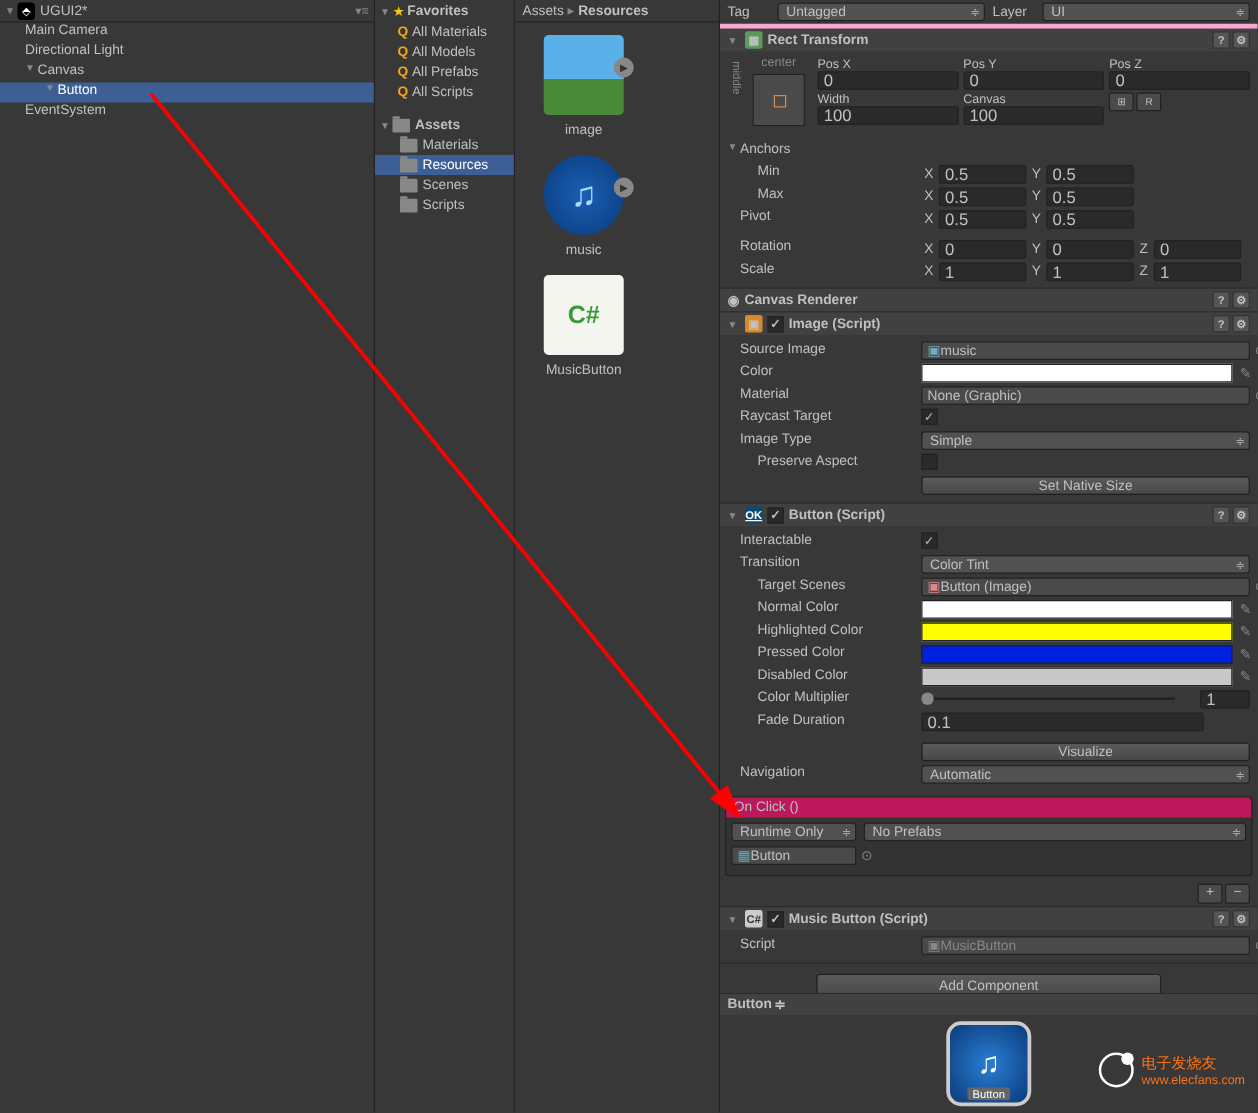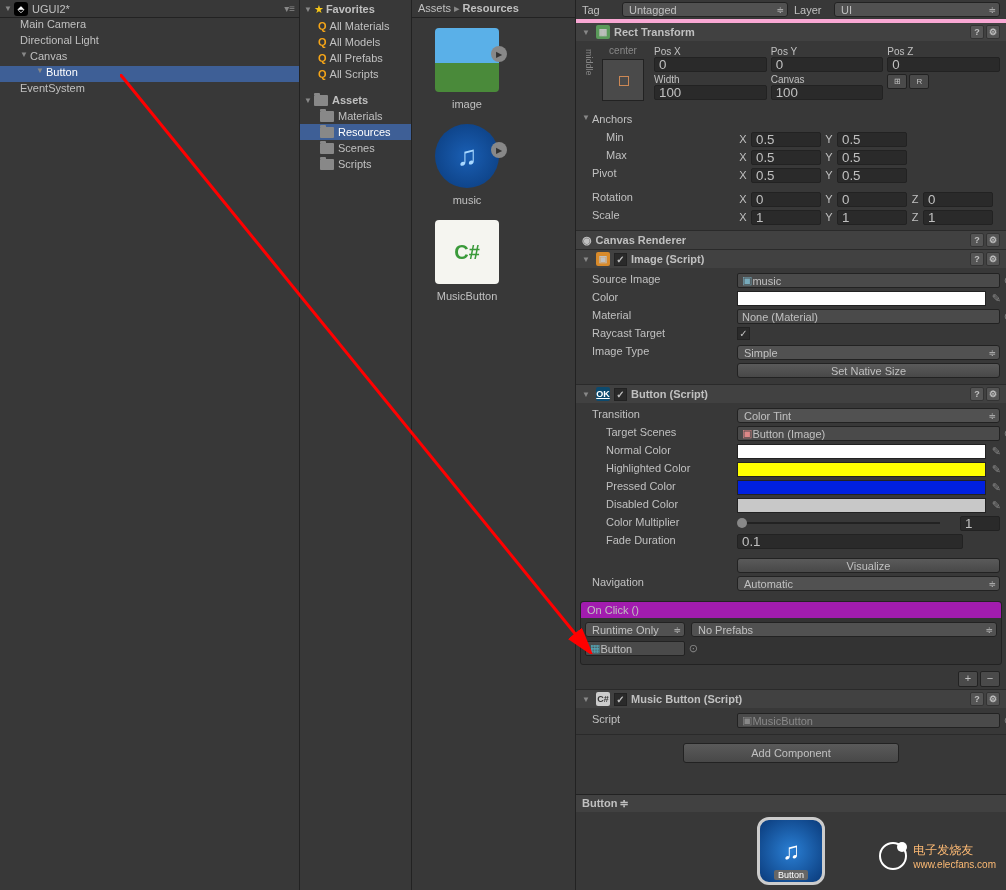--- a/index.html
+++ b/index.html
@@ -62,41 +62,41 @@
 .num-input.wide { width:226px; }
 .axis-label { width:12px; text-align:center; }
 .xyz-group { display:flex; gap:2px; align-items:center; flex:1; }
 .checkbox { width:13px; height:13px; background:#2a2a2a; border:1px solid #222; display:inline-flex; align-items:center; justify-content:center; font-size:10px; }
 .checkbox.checked::after { content:'✓'; color:#c0c0c0; }
 .obj-field { background:#4a4a4a; border:1px solid #222; border-radius:2px; padding:1px 4px; height:15px; flex:1; display:flex; align-items:center; position:relative; }
 .obj-field::after { content:'⊙'; position:absolute; right:-14px; color:#888; }
 .color-swatch { flex:1; height:15px; border:1px solid #222; margin-right:14px; position:relative; }
 .color-swatch::after { content:'✎'; position:absolute; right:-16px; top:0; color:#888; }
 .btn { background:linear-gradient(#5a5a5a,#484848); border:1px solid #222; border-radius:3px; padding:3px 12px; color:#c0c0c0; text-align:center; cursor:pointer; }
-.btn.wide { display:block; margin:8px auto; width:216px; }
+.btn.wide { display:block; margin:8px auto; width:276px; }
 .btn.full { flex:1; text-align:center; height:15px; padding:1px; }
 .anchor-preset { width:42px; height:42px; background:#4a4a4a; border:1px solid #222; margin:3px 6px; position:relative; }
 .anchor-preset::after { content:''; position:absolute; left:16px; top:16px; width:8px; height:8px; border:1px solid #c85; }
 .rect-tools { display:flex; gap:2px; margin-left:auto; }
 .rect-btn { width:20px; height:15px; background:#4a4a4a; border:1px solid #222; border-radius:2px; display:flex; align-items:center; justify-content:center; font-size:8px; }
 .event-box { background:#333; border:1px solid #222; margin:4px; padding:4px; border-radius:3px; }
-.event-header { background:#a21caf; padding:2px 6px; margin:-4px -4px 4px -4px; border-radius:3px 3px 0 0; }
+.event-header { background:#be185d; padding:2px 6px; margin:-4px -4px 4px -4px; border-radius:3px 3px 0 0; }
 .event-row { display:flex; gap:6px; margin-bottom:4px; }
 .event-tools { display:flex; justify-content:flex-end; gap:2px; padding:2px 6px; }
 .small-btn { width:20px; height:16px; background:#4a4a4a; border:1px solid #222; border-radius:2px; text-align:center; line-height:13px; }
 .slider { flex:1; height:14px; position:relative; }
 .slider-track { position:absolute; top:6px; left:0; right:20px; height:2px; background:#222; }
 .slider-thumb { position:absolute; top:2px; width:10px; height:10px; background:#888; border-radius:50%; }
 .middle-label { writing-mode:vertical-rl; font-size:9px; color:#888; padding:4px 2px; }
 .preview-footer { position:absolute; bottom:0; left:576px; right:0; background:#333; border-top:1px solid #222; }
 .preview-header { background:#414141; padding:2px 6px; font-weight:bold; display:flex; }
 .preview-body { height:78px; display:flex; align-items:center; justify-content:center; background:#383838; }
 .preview-music { width:68px; height:68px; background:radial-gradient(circle,#2a7fd4 0%,#0a3a7a 100%); border-radius:12px; border:3px solid #ccc; display:flex; flex-direction:column; align-items:center; justify-content:center; color:#fff; font-size:24px; position:relative; }
 .preview-music-label { position:absolute; bottom:2px; font-size:9px; background:#666; padding:0 4px; border-radius:2px; }
-.watermark { position:absolute; bottom:20px; right:10px; color:#fdba74; font-size:12px; display:flex; align-items:center; gap:6px; z-index:100; }
+.watermark { position:absolute; bottom:20px; right:10px; color:#f97316; font-size:12px; display:flex; align-items:center; gap:6px; z-index:100; }
 .wm-icon { width:28px; height:28px; border:2px solid #fff; border-radius:50%; position:relative; }
 .wm-icon::after { content:''; position:absolute; width:10px; height:10px; background:#fff; border-radius:50%; right:-2px; top:-2px; }
 .arrow { position:absolute; top:74px; left:120px; width:480px; height:580px; pointer-events:none; z-index:50; }
 </style>
 </head>
 <body>
 
 <div class="container">
 
 <div class="hierarchy panel">
@@ -330,32 +330,36 @@
               <span>music</span>
             </div>
           </div>
       <div class="prop-row">
             <span class="prop-label">Color</span>
             <div class="color-swatch" style="background:#fff"></div>
           </div>
       <div class="prop-row">
             <span class="prop-label">Material</span>
             <div class="obj-field">
-              <span>None (Material)</span>
+              <span>None (Graphic)</span>
             </div>
           </div>
       <div class="prop-row">
             <span class="prop-label">Raycast Target</span>
             <span class="checkbox checked"></span>
           </div>
       <div class="prop-row">
             <span class="prop-label">Image Type</span>
             <span class="dropdown" style="flex:1">
               <span>Simple</span>
             </span>
+          </div>
+      <div class="prop-row">
+            <span class="prop-label indent">Preserve Aspect</span>
+            <span class="checkbox"></span>
           </div>
       <div class="prop-row">
             <span class="prop-label"></span>
             <div class="btn full">Set Native Size</div>
           </div>
     </div>
   </div>
 
   <div class="component">
     <div class="comp-header">
@@ -363,20 +367,24 @@
       <span class="comp-icon button">OK</span>
       <span class="checkbox checked"></span>
       <span>Button (Script)</span>
       <div class="comp-tools">
             <span class="help-icon">?</span>
             <span class="gear-icon">⚙</span>
           </div>
     </div>
     <div class="comp-body">
       <div class="prop-row">
+            <span class="prop-label">Interactable</span>
+            <span class="checkbox checked"></span>
+          </div>
+      <div class="prop-row">
             <span class="prop-label">Transition</span>
             <span class="dropdown" style="flex:1">
               <span>Color Tint</span>
             </span>
           </div>
       <div class="prop-row">
             <span class="prop-label indent">Target Scenes</span>
             <div class="obj-field">
               <span style="color:#d88">▣</span>
               <span>Button (Image)</span>

